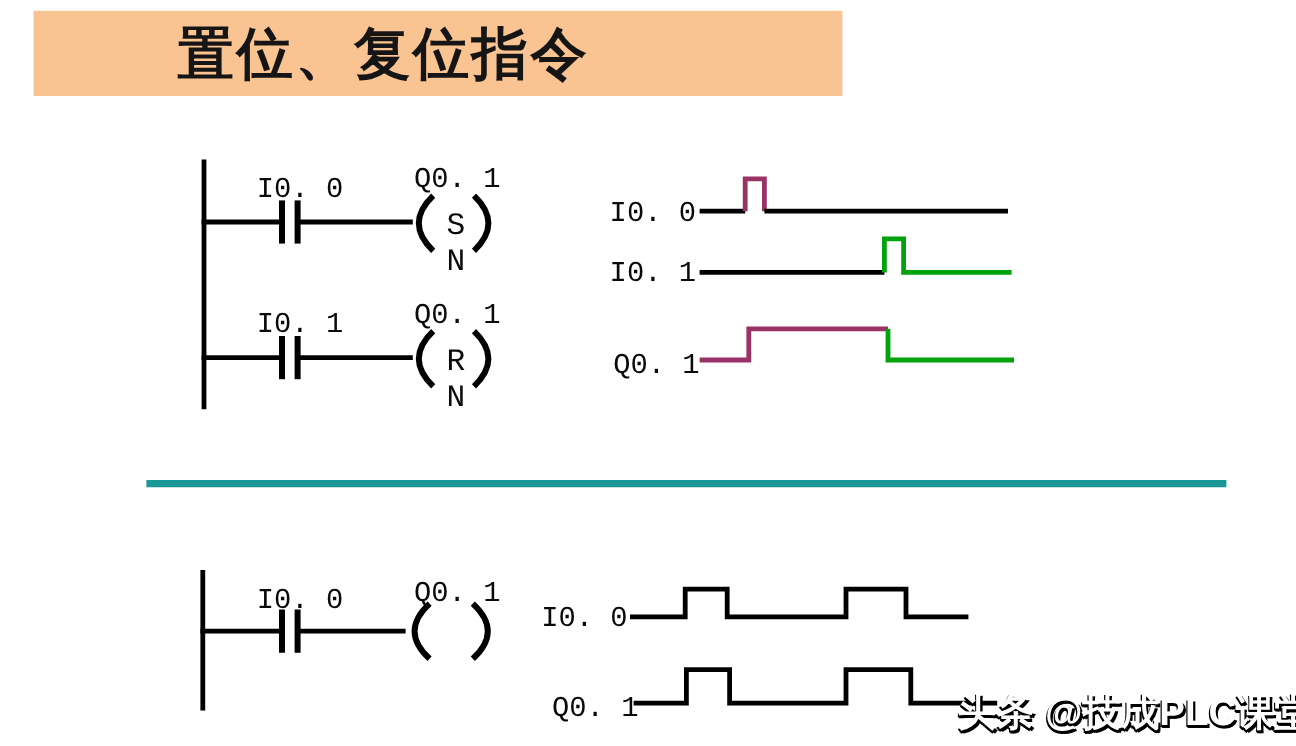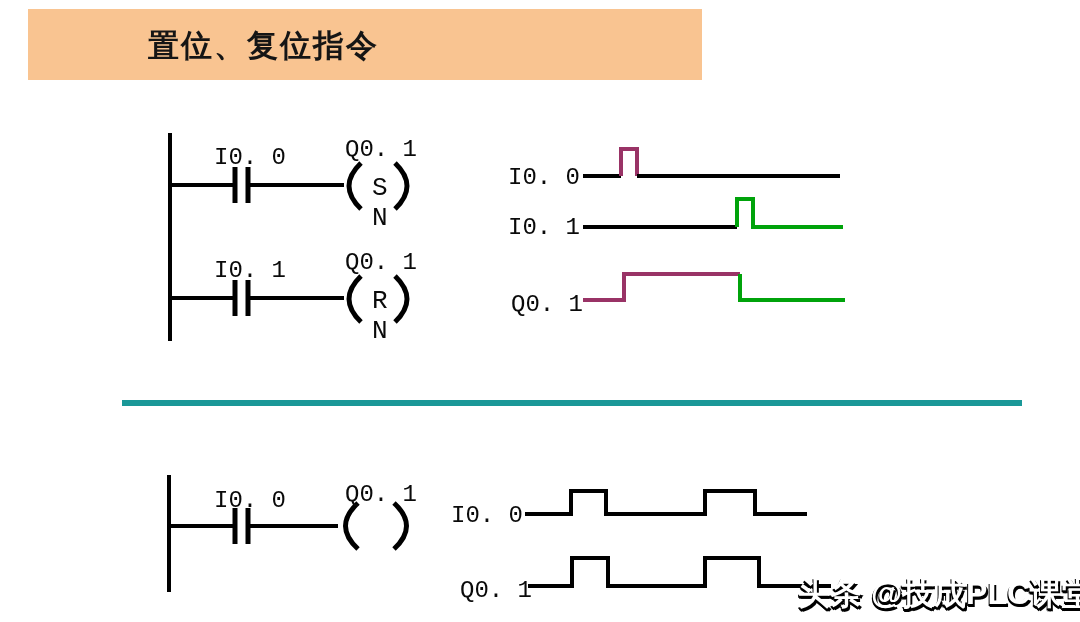--- a/index.html
+++ b/index.html
@@ -7,21 +7,21 @@
     position:relative;width:1080px;height:622px;background:#ffffff;
     overflow:hidden;font-family:"Liberation Sans",sans-serif;
   }
   .title-bar{
     position:absolute;left:28px;top:9px;width:674px;height:71px;
     background:#F9C491;
   }
   .title-text{
     position:absolute;left:120px;top:0;height:71px;line-height:74px;
     font-family:"Liberation Serif","DejaVu Serif",serif;
-    font-size:31px;font-weight:bold;color:#151515;letter-spacing:2px;
+    font-size:47px;font-weight:bold;color:#151515;letter-spacing:2px;
     white-space:nowrap;
   }
   .gfx{position:absolute;left:0;top:0;}
   .lbl{
     font-family:"Liberation Mono","DejaVu Sans Mono",monospace;
     font-size:24px;fill:#0a0a0a;
   }
   .op{
     font-family:"Liberation Mono","DejaVu Sans Mono",monospace;
     font-size:26px;fill:#0a0a0a;

